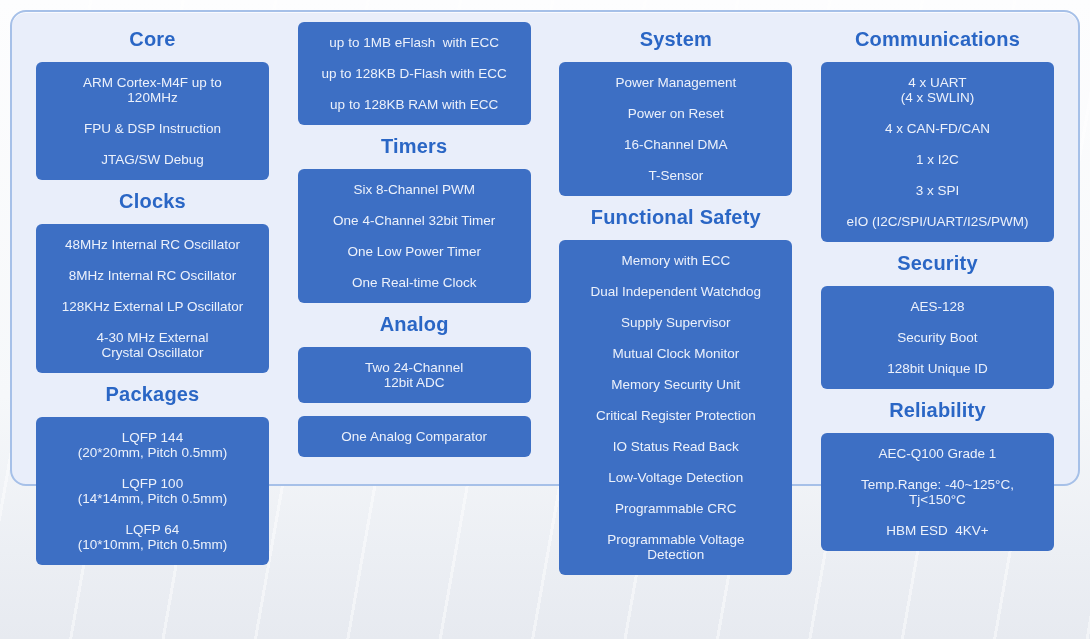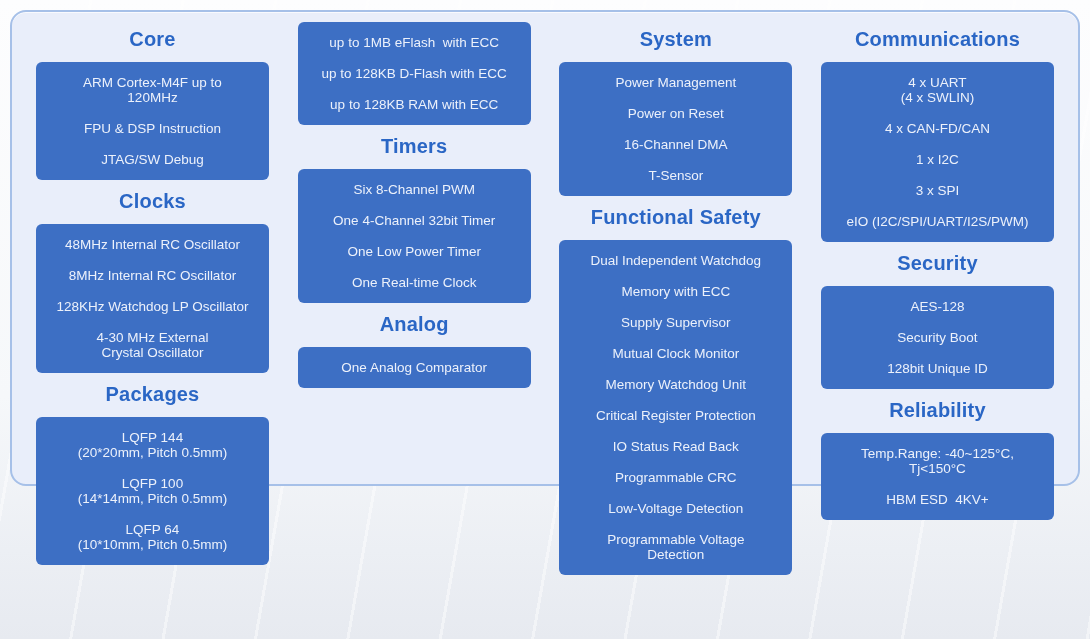--- a/index.html
+++ b/index.html
@@ -42,21 +42,21 @@
   .section-title:first-child { margin-top: 4px; }
   .feature-box {
     background: var(--box-bg, #3d6fc4);
     border-radius: 6px;
     padding: 13px 18px;
     display: flex;
     flex-direction: column;
     gap: 16px;
     justify-content: center;
   }
-  .feature-box + .feature-box { margin-top: 7px; }
+  .feature-box + .feature-box { margin-top: 13px; }
   .feature-item {
     color: var(--box-text, #ecf1fb);
     font-size: 13.5px;
     line-height: 15px;
     text-align: center;
     white-space: pre-wrap;
   }
 </style>
 </head>
 <body>
@@ -68,21 +68,21 @@
       <div class="feature-box">
         <div class="feature-item">ARM Cortex-M4F up to
 120MHz</div>
         <div class="feature-item">FPU &amp; DSP Instruction</div>
         <div class="feature-item">JTAG/SW Debug</div>
       </div>
       <div class="section-title">Clocks</div>
       <div class="feature-box">
         <div class="feature-item">48MHz Internal RC Oscillator</div>
         <div class="feature-item">8MHz Internal RC Oscillator</div>
-        <div class="feature-item">128KHz Watchdog LP Oscillator</div>
+        <div class="feature-item">128KHz External LP Oscillator</div>
         <div class="feature-item">4-30 MHz External
 Crystal Oscillator</div>
       </div>
       <div class="section-title">Packages</div>
       <div class="feature-box">
         <div class="feature-item">LQFP 144
 (20*20mm, Pitch 0.5mm)</div>
         <div class="feature-item">LQFP 100
 (14*14mm, Pitch 0.5mm)</div>
         <div class="feature-item">LQFP 64
@@ -97,42 +97,46 @@
       </div>
       <div class="section-title">Timers</div>
       <div class="feature-box">
         <div class="feature-item">Six 8-Channel PWM</div>
         <div class="feature-item">One 4-Channel 32bit Timer</div>
         <div class="feature-item">One Low Power Timer</div>
         <div class="feature-item">One Real-time Clock</div>
       </div>
       <div class="section-title">Analog</div>
       <div class="feature-box">
+        <div class="feature-item">Two 24-Channel
+12bit ADC</div>
+      </div>
+      <div class="feature-box">
         <div class="feature-item">One Analog Comparator</div>
       </div>
     </div>
     <div class="column">
       <div class="section-title">System</div>
       <div class="feature-box">
         <div class="feature-item">Power Management</div>
         <div class="feature-item">Power on Reset</div>
         <div class="feature-item">16-Channel DMA</div>
         <div class="feature-item">T-Sensor</div>
       </div>
       <div class="section-title">Functional Safety</div>
       <div class="feature-box">
+        <div class="feature-item">Memory with ECC</div>
         <div class="feature-item">Dual Independent Watchdog</div>
-        <div class="feature-item">Memory with ECC</div>
         <div class="feature-item">Supply Supervisor</div>
         <div class="feature-item">Mutual Clock Monitor</div>
-        <div class="feature-item">Memory Watchdog Unit</div>
+        <div class="feature-item">Memory Security Unit</div>
         <div class="feature-item">Critical Register Protection</div>
         <div class="feature-item">IO Status Read Back</div>
+        <div class="feature-item">Low-Voltage Detection</div>
         <div class="feature-item">Programmable CRC</div>
-        <div class="feature-item">Low-Voltage Detection</div>
         <div class="feature-item">Programmable Voltage
 Detection</div>
       </div>
     </div>
     <div class="column">
       <div class="section-title">Communications</div>
       <div class="feature-box">
         <div class="feature-item">4 x UART
 (4 x SWLIN)</div>
         <div class="feature-item">4 x CAN-FD/CAN</div>
@@ -141,18 +145,19 @@
         <div class="feature-item">eIO (I2C/SPI/UART/I2S/PWM)</div>
       </div>
       <div class="section-title">Security</div>
       <div class="feature-box">
         <div class="feature-item">AES-128</div>
         <div class="feature-item">Security Boot</div>
         <div class="feature-item">128bit Unique ID</div>
       </div>
       <div class="section-title">Reliability</div>
       <div class="feature-box">
+        <div class="feature-item">AEC-Q100 Grade 1</div>
         <div class="feature-item">Temp.Range: -40~125°C,
 Tj&lt;150°C</div>
         <div class="feature-item">HBM ESD  4KV+</div>
       </div>
     </div>
   </div>
 
 </body></html>

